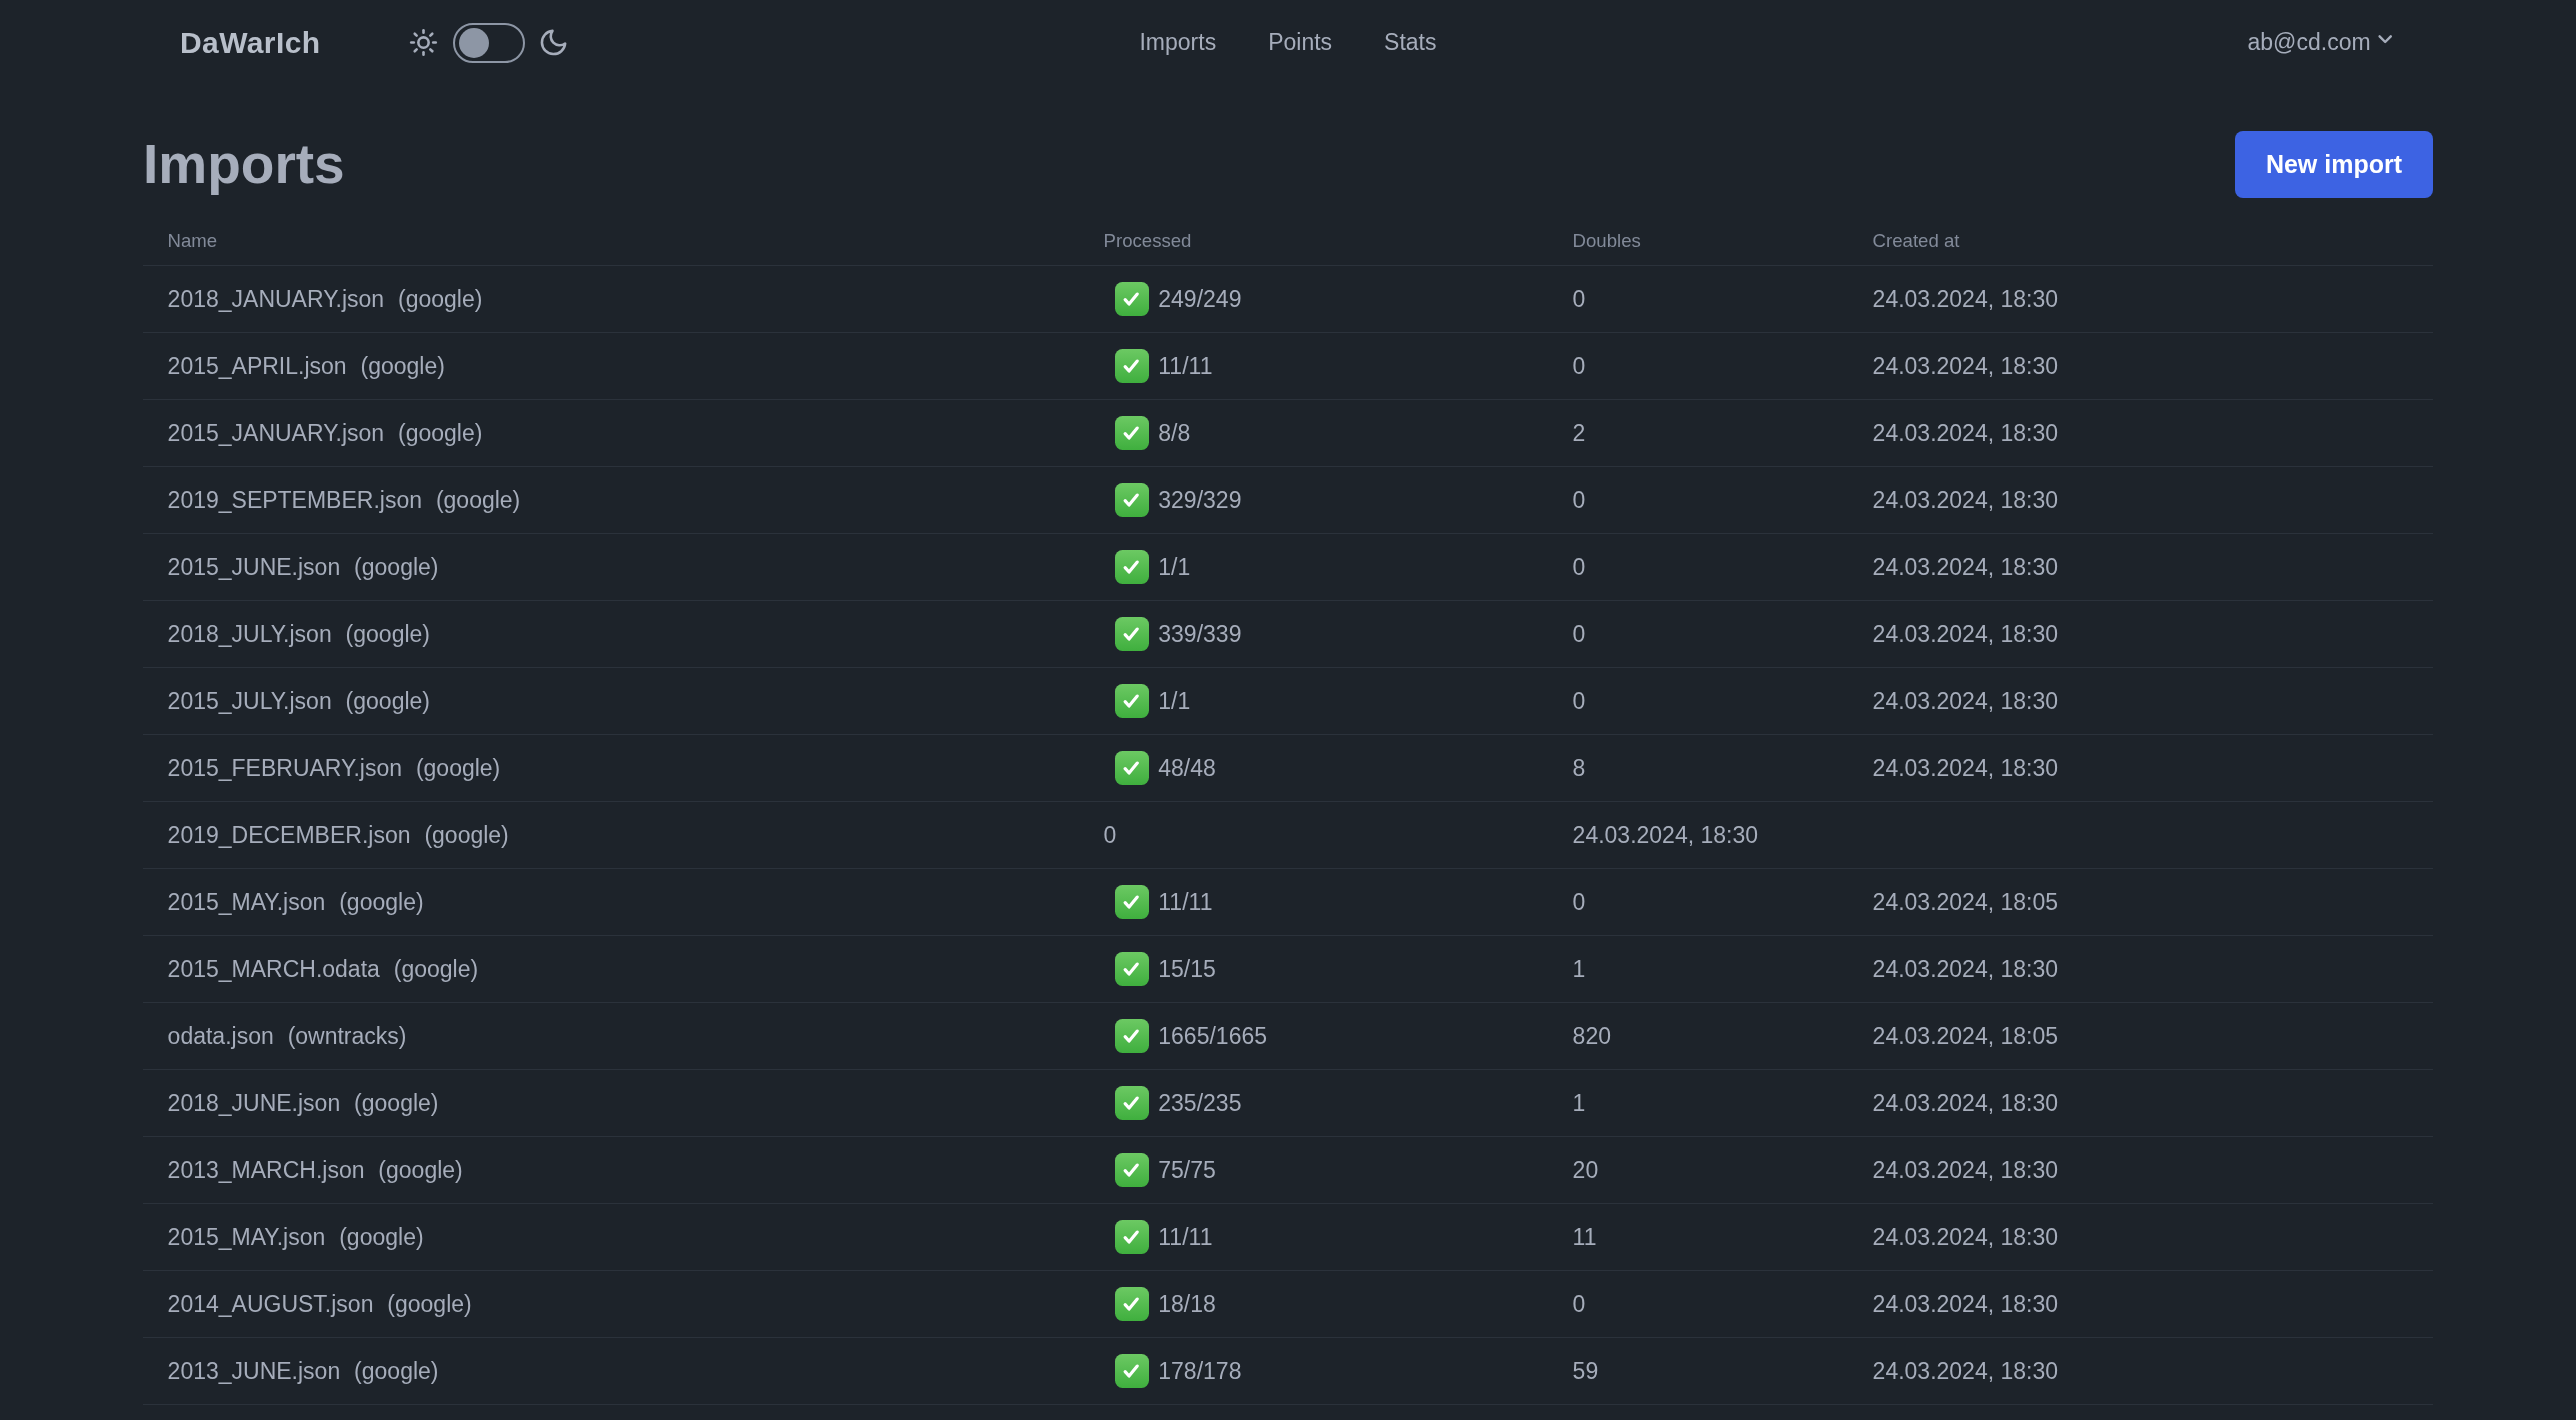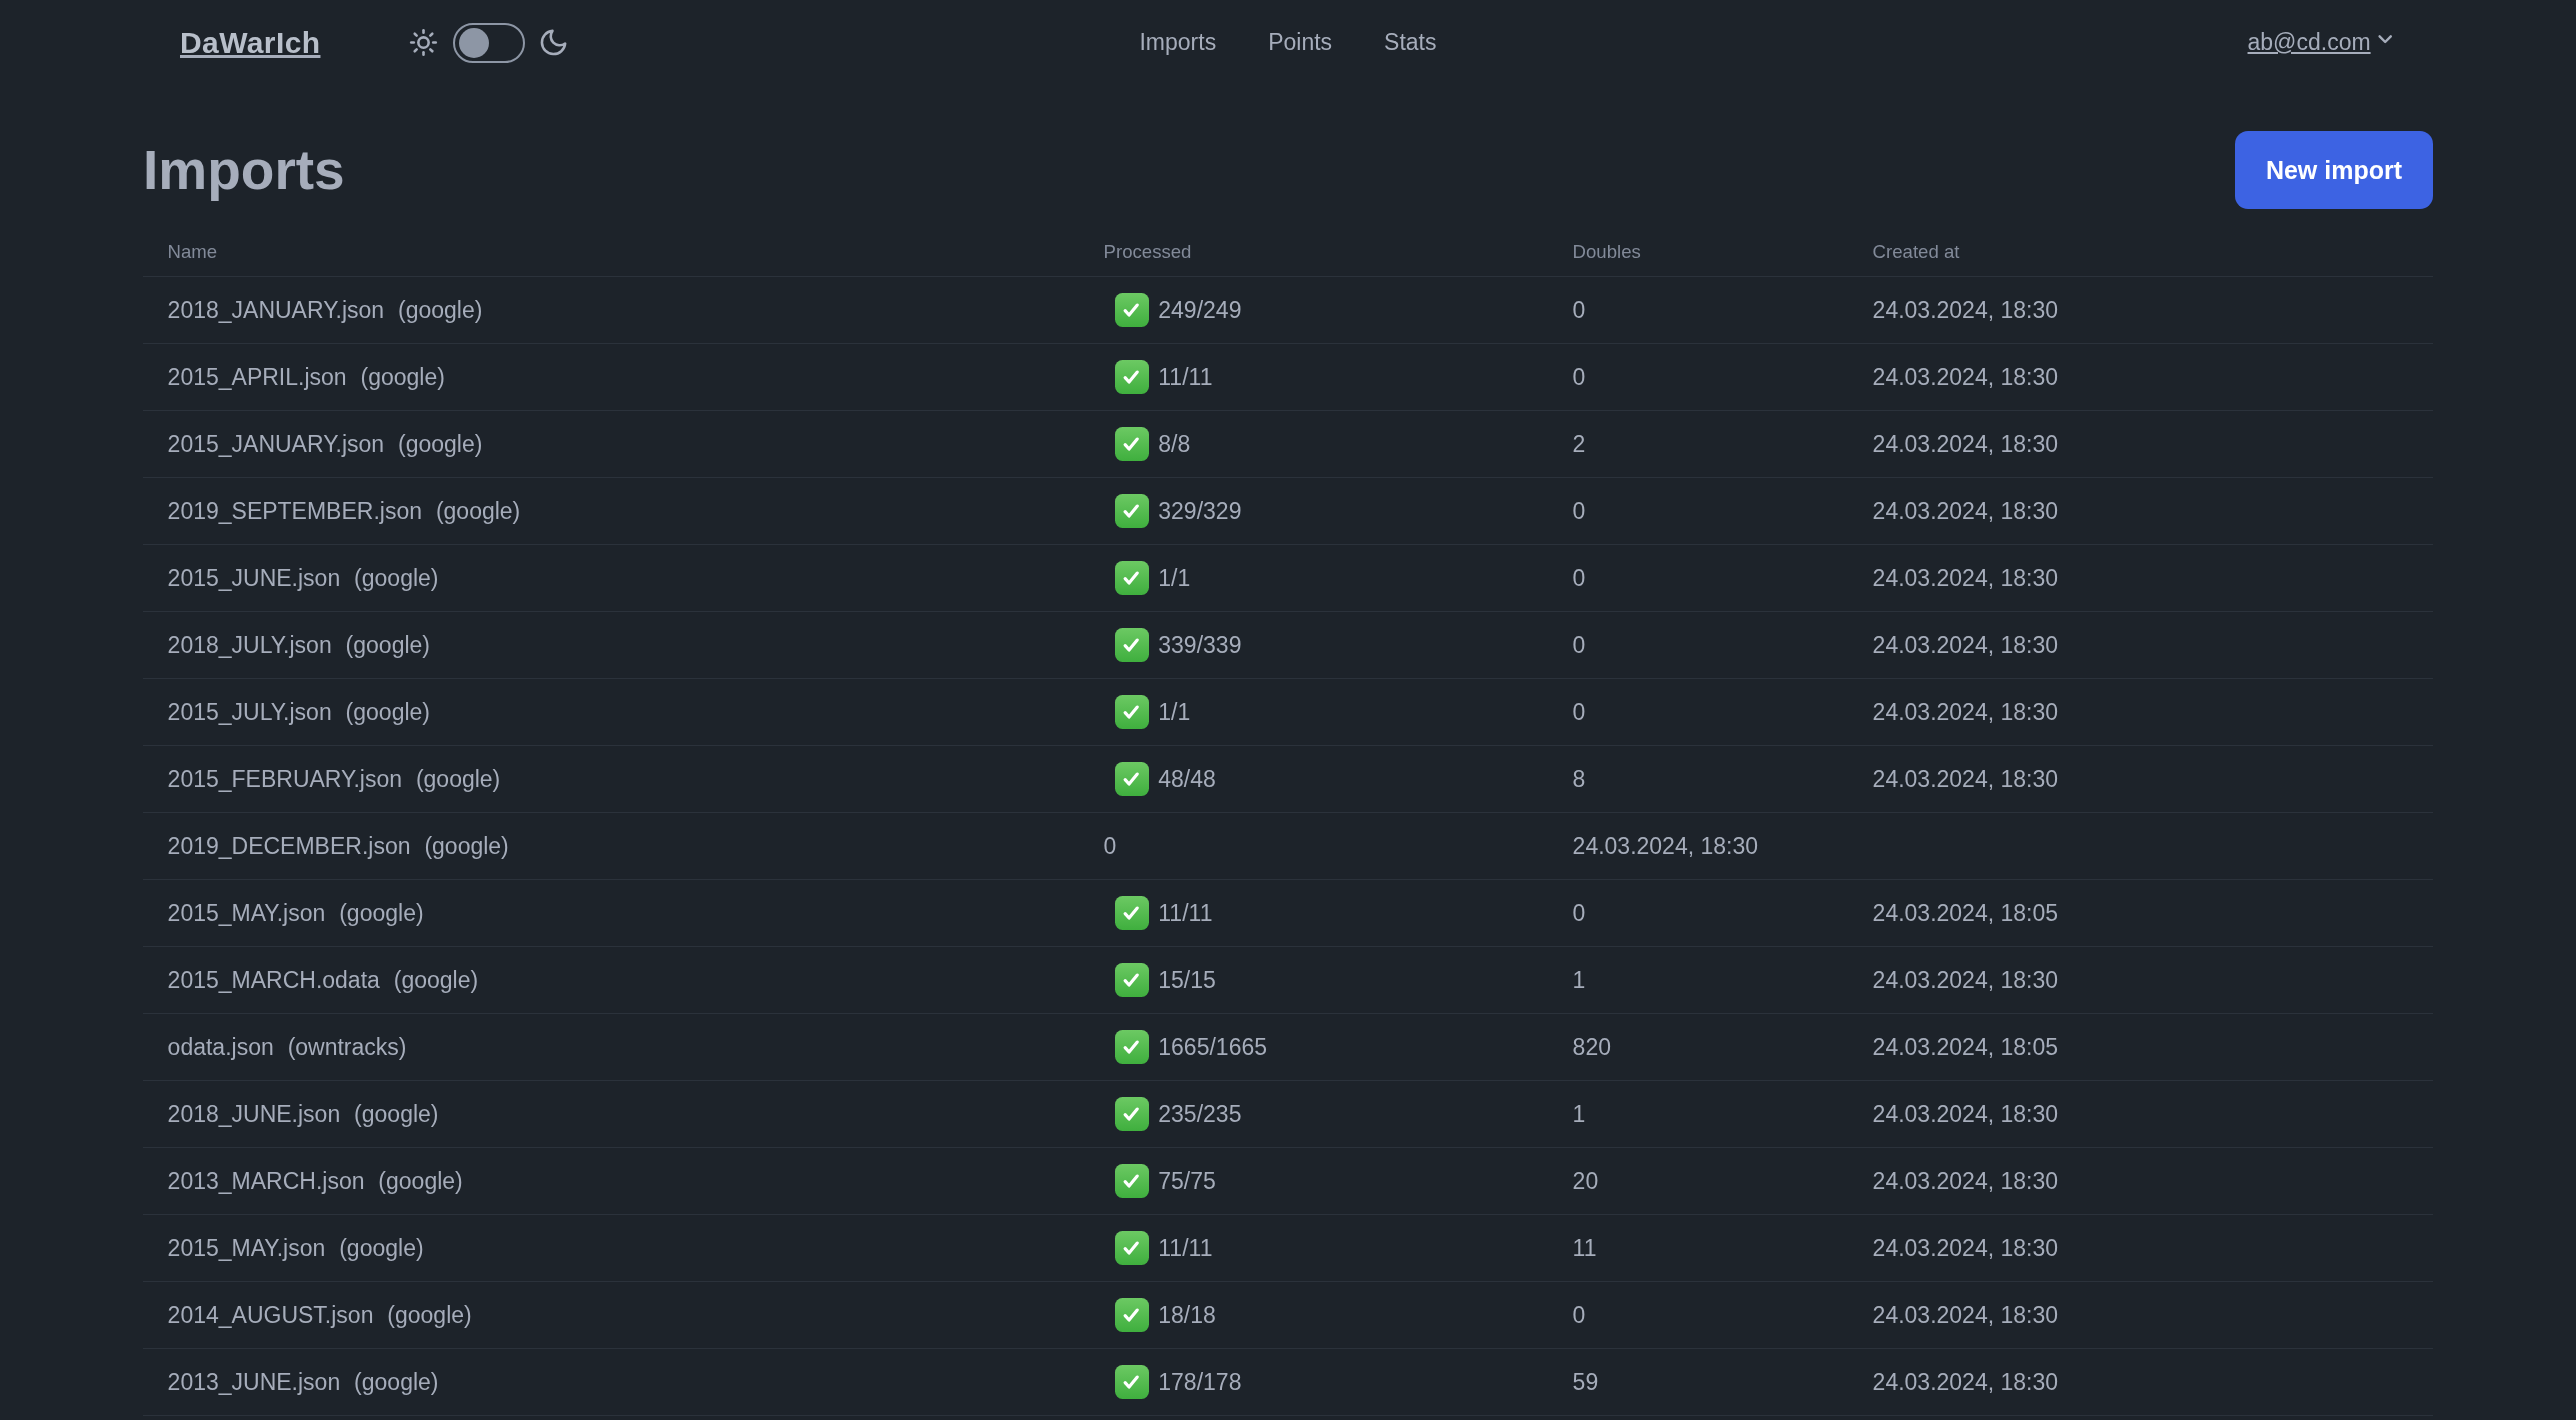--- a/index.html
+++ b/index.html
@@ -20,21 +20,21 @@
     background:var(--bg);
     color:var(--text);
     font-family:"Liberation Sans","DejaVu Sans",sans-serif;
     font-size:23px;
   }
   a{color:inherit;text-decoration:none;cursor:pointer;}
 
   
   .navbar{
     display:flex;align-items:center;
-    height:85px;padding:0 180px;position:relative;text-decoration:underline;
+    height:85px;padding:0 180px;position:relative;
   }
   .logo{font-size:30px;font-weight:700;color:var(--logo);letter-spacing:0.4px;}
   .theme-toggle{display:flex;align-items:center;gap:13.4px;margin-left:88px;color:var(--text);}
   .theme-toggle svg{display:block;}
   .toggle-track{
     width:72px;height:40px;border:2.2px solid var(--toggle);
     border-radius:20px;position:relative;background:transparent;cursor:pointer;
   }
   .toggle-knob{
     position:absolute;left:3.7px;top:3px;width:30px;height:30px;
@@ -53,21 +53,21 @@
 
   
   .container{width:2290px;margin:0 auto;}
   .page-header{
     margin-top:46px;
     display:flex;align-items:center;justify-content:space-between;
   }
   .page-title{font-size:55px;font-weight:700;color:var(--text);line-height:1;}
   .btn-primary{
     background:var(--accent);color:var(--accent-text);
-    border:none;border-radius:13px;height:78px;padding:0 31px;
+    border:none;border-radius:8px;height:67px;padding:0 31px;
     font-size:25px;font-weight:600;cursor:pointer;
     font-family:inherit;
   }
 
   
   .table{margin-top:19.4px;width:100%;}
   .tr{
     display:grid;
     grid-template-columns:936px 469px 300px 1fr;
     align-items:center;

